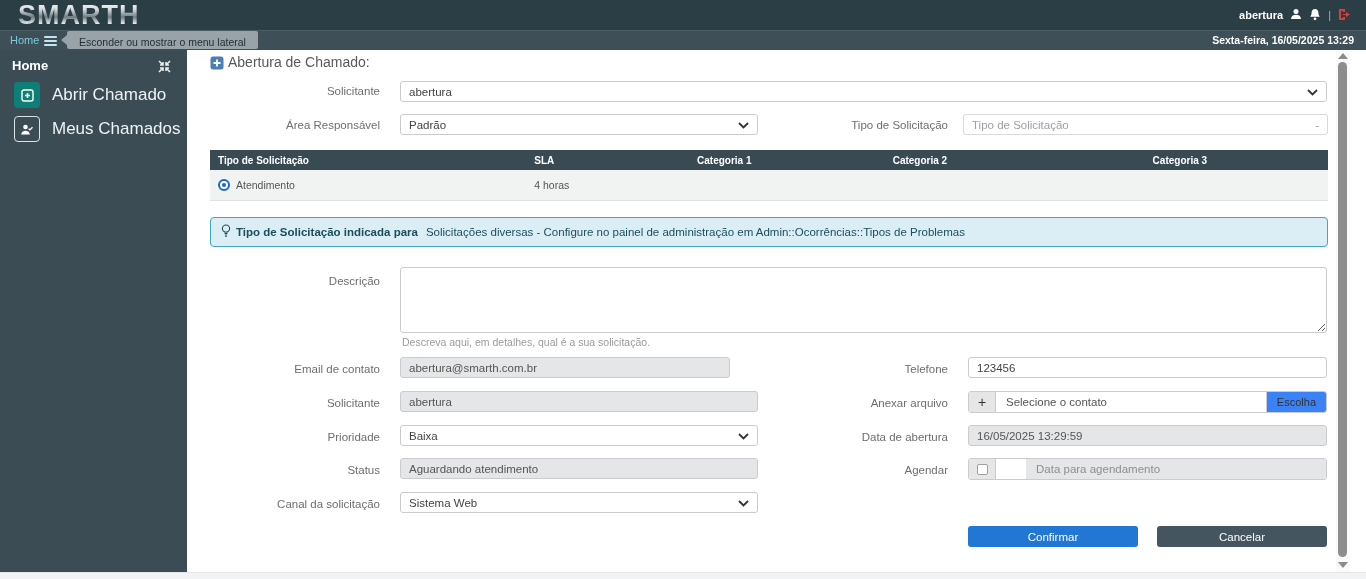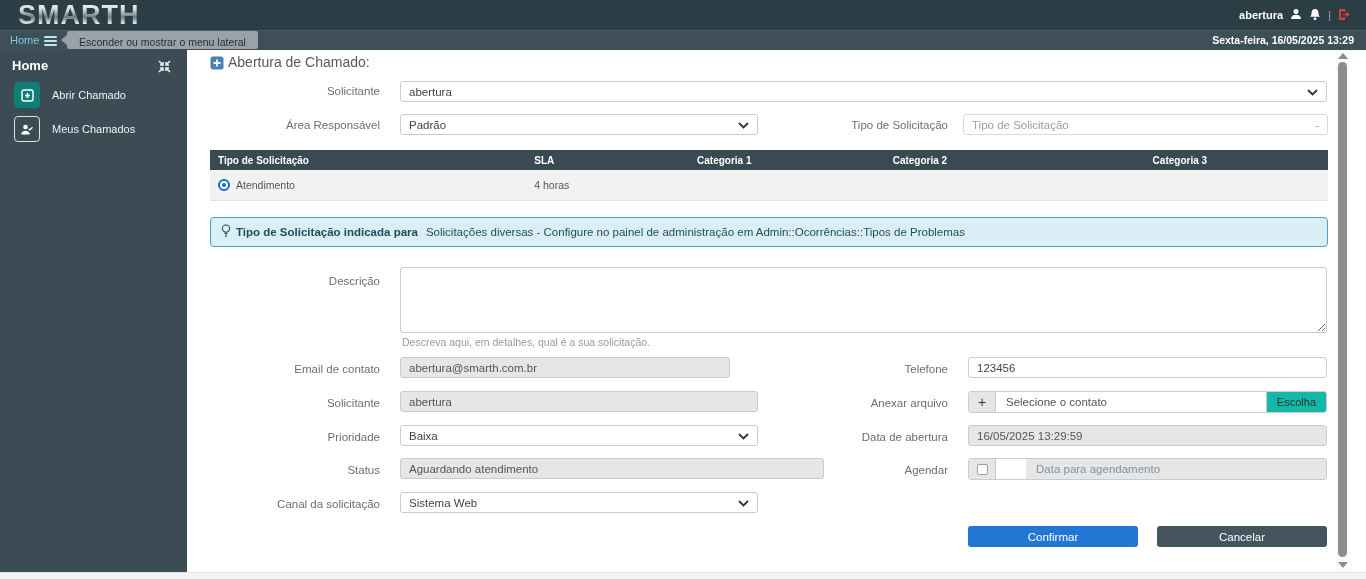--- a/index.html
+++ b/index.html
@@ -25,21 +25,21 @@
                     border-bottom:5px solid transparent; border-right:6px solid #98a2a7; }
   .subbar-date { position:absolute; right:12px; top:34px; color:#fff; font-size:10.5px; font-weight:bold; }
 
   
   .sidebar { position:absolute; left:0; top:50px; width:187px; height:522px; background:#3c4c55; }
   .side-head { position:absolute; left:12px; top:8px; color:#fff; font-size:13px; font-weight:bold; }
   .side-collapse { position:absolute; right:16px; top:9px; cursor:pointer; }
   .side-item { position:absolute; left:14px; display:flex; align-items:center; gap:12px; cursor:pointer; }
   .side-ic1 { width:26px; height:26px; background:#0d7f76; border-radius:4px; display:flex; align-items:center; justify-content:center; }
   .side-ic2 { width:26px; height:26px; border:1px solid #dde2e4; border-radius:4px; display:flex; align-items:center; justify-content:center; }
-  .side-label { color:#eef2f4; font-size:11px; }
+  .side-label { color:#eef2f4; font-size:17px; }
 
   
   .page-title { position:absolute; left:228px; top:54px; font-size:14px; color:#595959; }
   .title-ic { position:absolute; left:210px; top:56px; }
 
   .lbl { position:absolute; width:170px; text-align:right; font-size:11.5px; color:#6e6e6e; }
   .lblL { left:210px; }
   .lblR { left:778px; }
 
   .ctl { position:absolute; height:21px; border:1px solid #c9ccce; border-radius:3px; background:#fff;
@@ -47,21 +47,21 @@
   .sel { display:flex; align-items:center; justify-content:space-between; cursor:pointer; background:#fff; }
   .dis { background:#e4e6e7 !important; color:#555; }
   input.ctl { outline:none; }
   .ph { color:#9aa0a5; }
 
   .grp { position:absolute; height:22px; border:1px solid #c9ccce; border-radius:3px; display:flex;
          overflow:hidden; font-size:11.5px; }
   .grp .addon { background:#e6e6e6; border-right:1px solid #c9ccce; display:flex; align-items:center;
                 justify-content:center; color:#333; }
   .grp .gfield { flex:1; display:flex; align-items:center; padding:0 10px; background:#fff; color:#555; }
-  .grp .gbtn { background:#14b8a6; border-left:1px solid #c9ccce; display:flex; align-items:center;
+  .grp .gbtn { background:#3b82f6; border-left:1px solid #c9ccce; display:flex; align-items:center;
                justify-content:center; padding:0 10px; color:#333; font-size:11px; cursor:pointer; }
 
   
   .ttable { position:absolute; left:210px; top:150px; width:1118px; }
   .thead { height:20px; background:#3a4a53; display:flex; align-items:center; color:#fff;
            font-size:10px; font-weight:bold; }
   .trow { height:31px; background:#f1f2f2; border-bottom:1px solid #dfe1e2; display:flex; align-items:center;
           font-size:10.5px; color:#555; }
   .c1{width:29%; padding-left:8px;} .c2{width:9.5%;} .c3{width:15%; text-align:center;}
   .c4{width:20%; text-align:center;} .c5{width:26.5%; text-align:center;}
@@ -245,21 +245,21 @@
   <div class="ctl sel" style="left:400px; top:425px; width:358px;">
     <span>Baixa</span>
     <span><svg width="11" height="7" viewBox="0 0 11 7">
           <path d="M1 1l4.5 4.5L10 1" stroke="#333" stroke-width="1.8" fill="none"></path>
         </svg></span>
   </div>
   <label class="lbl lblR" style="top:431px;">Data de abertura</label>
   <input class="ctl dis" style="left: 968px; top: 425px; width: 359px;" disabled="" value="16/05/2025 13:29:59">
 
   <label class="lbl lblL" style="top:464px;">Status</label>
-  <input class="ctl dis" style="left: 400px; top: 458px; width: 424px;" disabled="" value="Aguardando atendimento">
+  <input class="ctl dis" style="left: 400px; top: 458px; width: 358px;" disabled="" value="Aguardando atendimento">
   <label class="lbl lblR" style="top:464px;">Agendar</label>
   <div class="grp" style="left:968px; top:458px; width:359px;gap:30px;">
     <div class="addon" style="width:27px;">
         <span class="chk"></span>
       </div>
     <div class="gfield dis" style="color:#8a9094;">Data para agendamento</div>
   </div>
 
   <label class="lbl lblL" style="top:498px;">Canal da solicitação</label>
   <div class="ctl sel" style="left:400px; top:492px; width:358px;">

